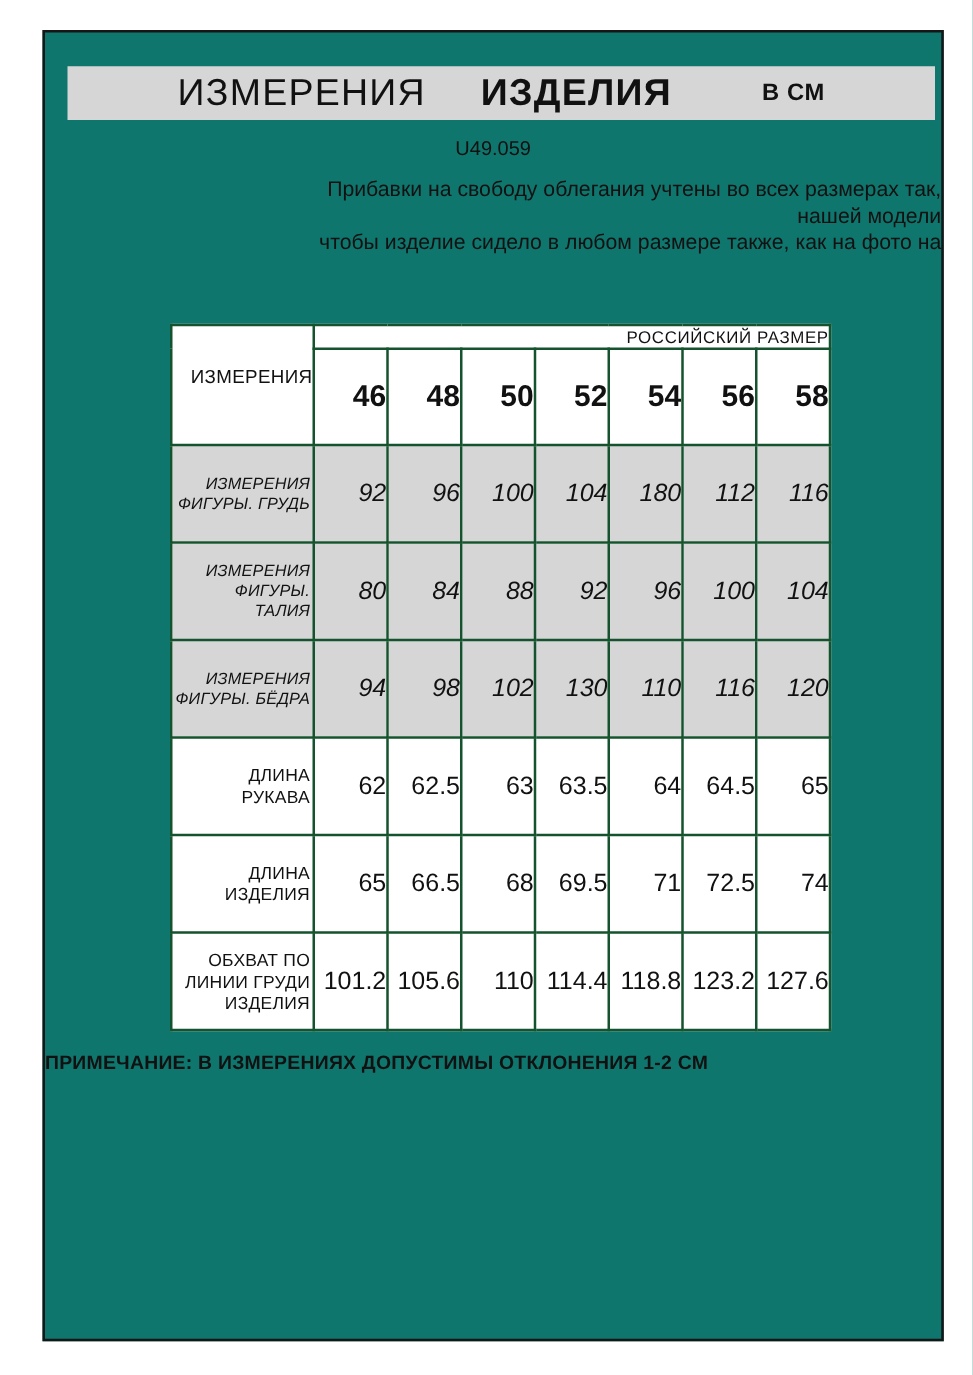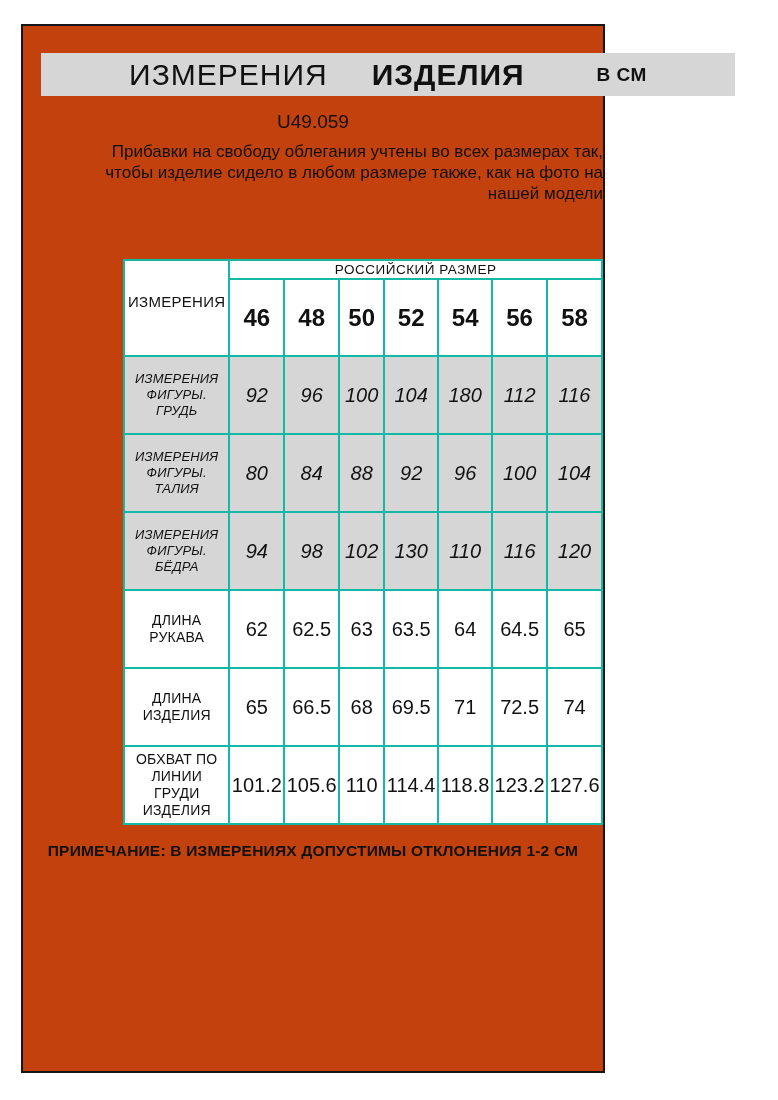--- a/index.html
+++ b/index.html
@@ -6,24 +6,24 @@
   html, body {
     width: 778px; height: 1100px;
     background: #ffffff;
     font-family: "Liberation Sans", sans-serif;
     color: #111111;
     position: relative;
     overflow: hidden;
   }
   .page-border {
     position: absolute;
-    left: 21px; top: 24px;
-    width: 584px; height: 1049px;
+    left: 34px; top: 24px;
+    width: 721px; height: 1049px;
     border: 2px solid #161616;
-    background: #c2410c;
+    background: #0f766e;
   }
   .title-bar {
     position: absolute;
     left: 18px; top: 27px;          
     width: 694px; height: 43px;
     background: #d6d6d6;
     display: flex;
     align-items: center;
     justify-content: center;
     gap: 44px;
@@ -43,41 +43,41 @@
     font-size: 19px;
     font-weight: 700;
     letter-spacing: 0.5px;
     padding-left: 28px;
   }
   .product-code {
     position: absolute;
     left: 0; top: 85px;
     width: 100%;
     text-align: center;
-    font-size: 19px;
+    font-size: 16px;
     font-weight: 400;
   }
   .subtitle {
     position: absolute;
     left: 0; top: 115px;
     width: 100%;
     text-align: right;
     font-size: 17px;
     line-height: 21px;
   }
   .size-table {
     position: absolute;
     left: 100px; top: 233px;      
     border-collapse: collapse;
     table-layout: fixed;
     background: #ffffff;
   }
   .size-table td {
-    border: 2px solid #14b8a6;
-    text-align: center;
+    border: 2px solid #14532d;
+    text-align: right;
     vertical-align: middle;
     overflow: hidden;
   }
   .corner-cell {
     width: 114px;
     font-size: 15px;
     letter-spacing: 0.3px;
     vertical-align: middle;
     padding-bottom: 14px;
   }
@@ -101,43 +101,43 @@
     letter-spacing: 0.2px;
     padding: 0 2px;
   }
   .body-row.plain .row-label { font-size: 14px; line-height: 17px; border-radius: 15px; }
   .shaded { background: #d6d6d6; }
   .italic td { font-style: italic; }
   .footnote {
     position: absolute;
     left: 0; top: 816px;
     width: 100%;
-    text-align: center;
+    text-align: left;
     font-size: 15.5px;
     font-weight: 700;
     letter-spacing: 0.2px;
   }
 </style>
 </head>
 <body>
 
 <div class="page-border">
 
   <div class="title-bar">
     <span class="title-main">ИЗМЕРЕНИЯ</span>
     <span class="title-bold">ИЗДЕЛИЯ</span>
     <span class="title-unit">В СМ</span>
   </div>
 
   <div class="product-code">U49.059</div>
 
   <div class="subtitle">
     <div>Прибавки на свободу облегания учтены во всех размерах так,</div>
+    <div>нашей модели</div>
     <div>чтобы изделие сидело в любом размере также, как на фото на</div>
-    <div>нашей модели</div>
   </div>
 
   <table class="size-table">
     <thead>
       <tr>
         <td class="corner-cell" rowspan="2">ИЗМЕРЕНИЯ</td>
         <td class="group-cell" colspan="7">РОССИЙСКИЙ РАЗМЕР</td>
       </tr>
       <tr class="sizes-row">
           <td>46</td>

